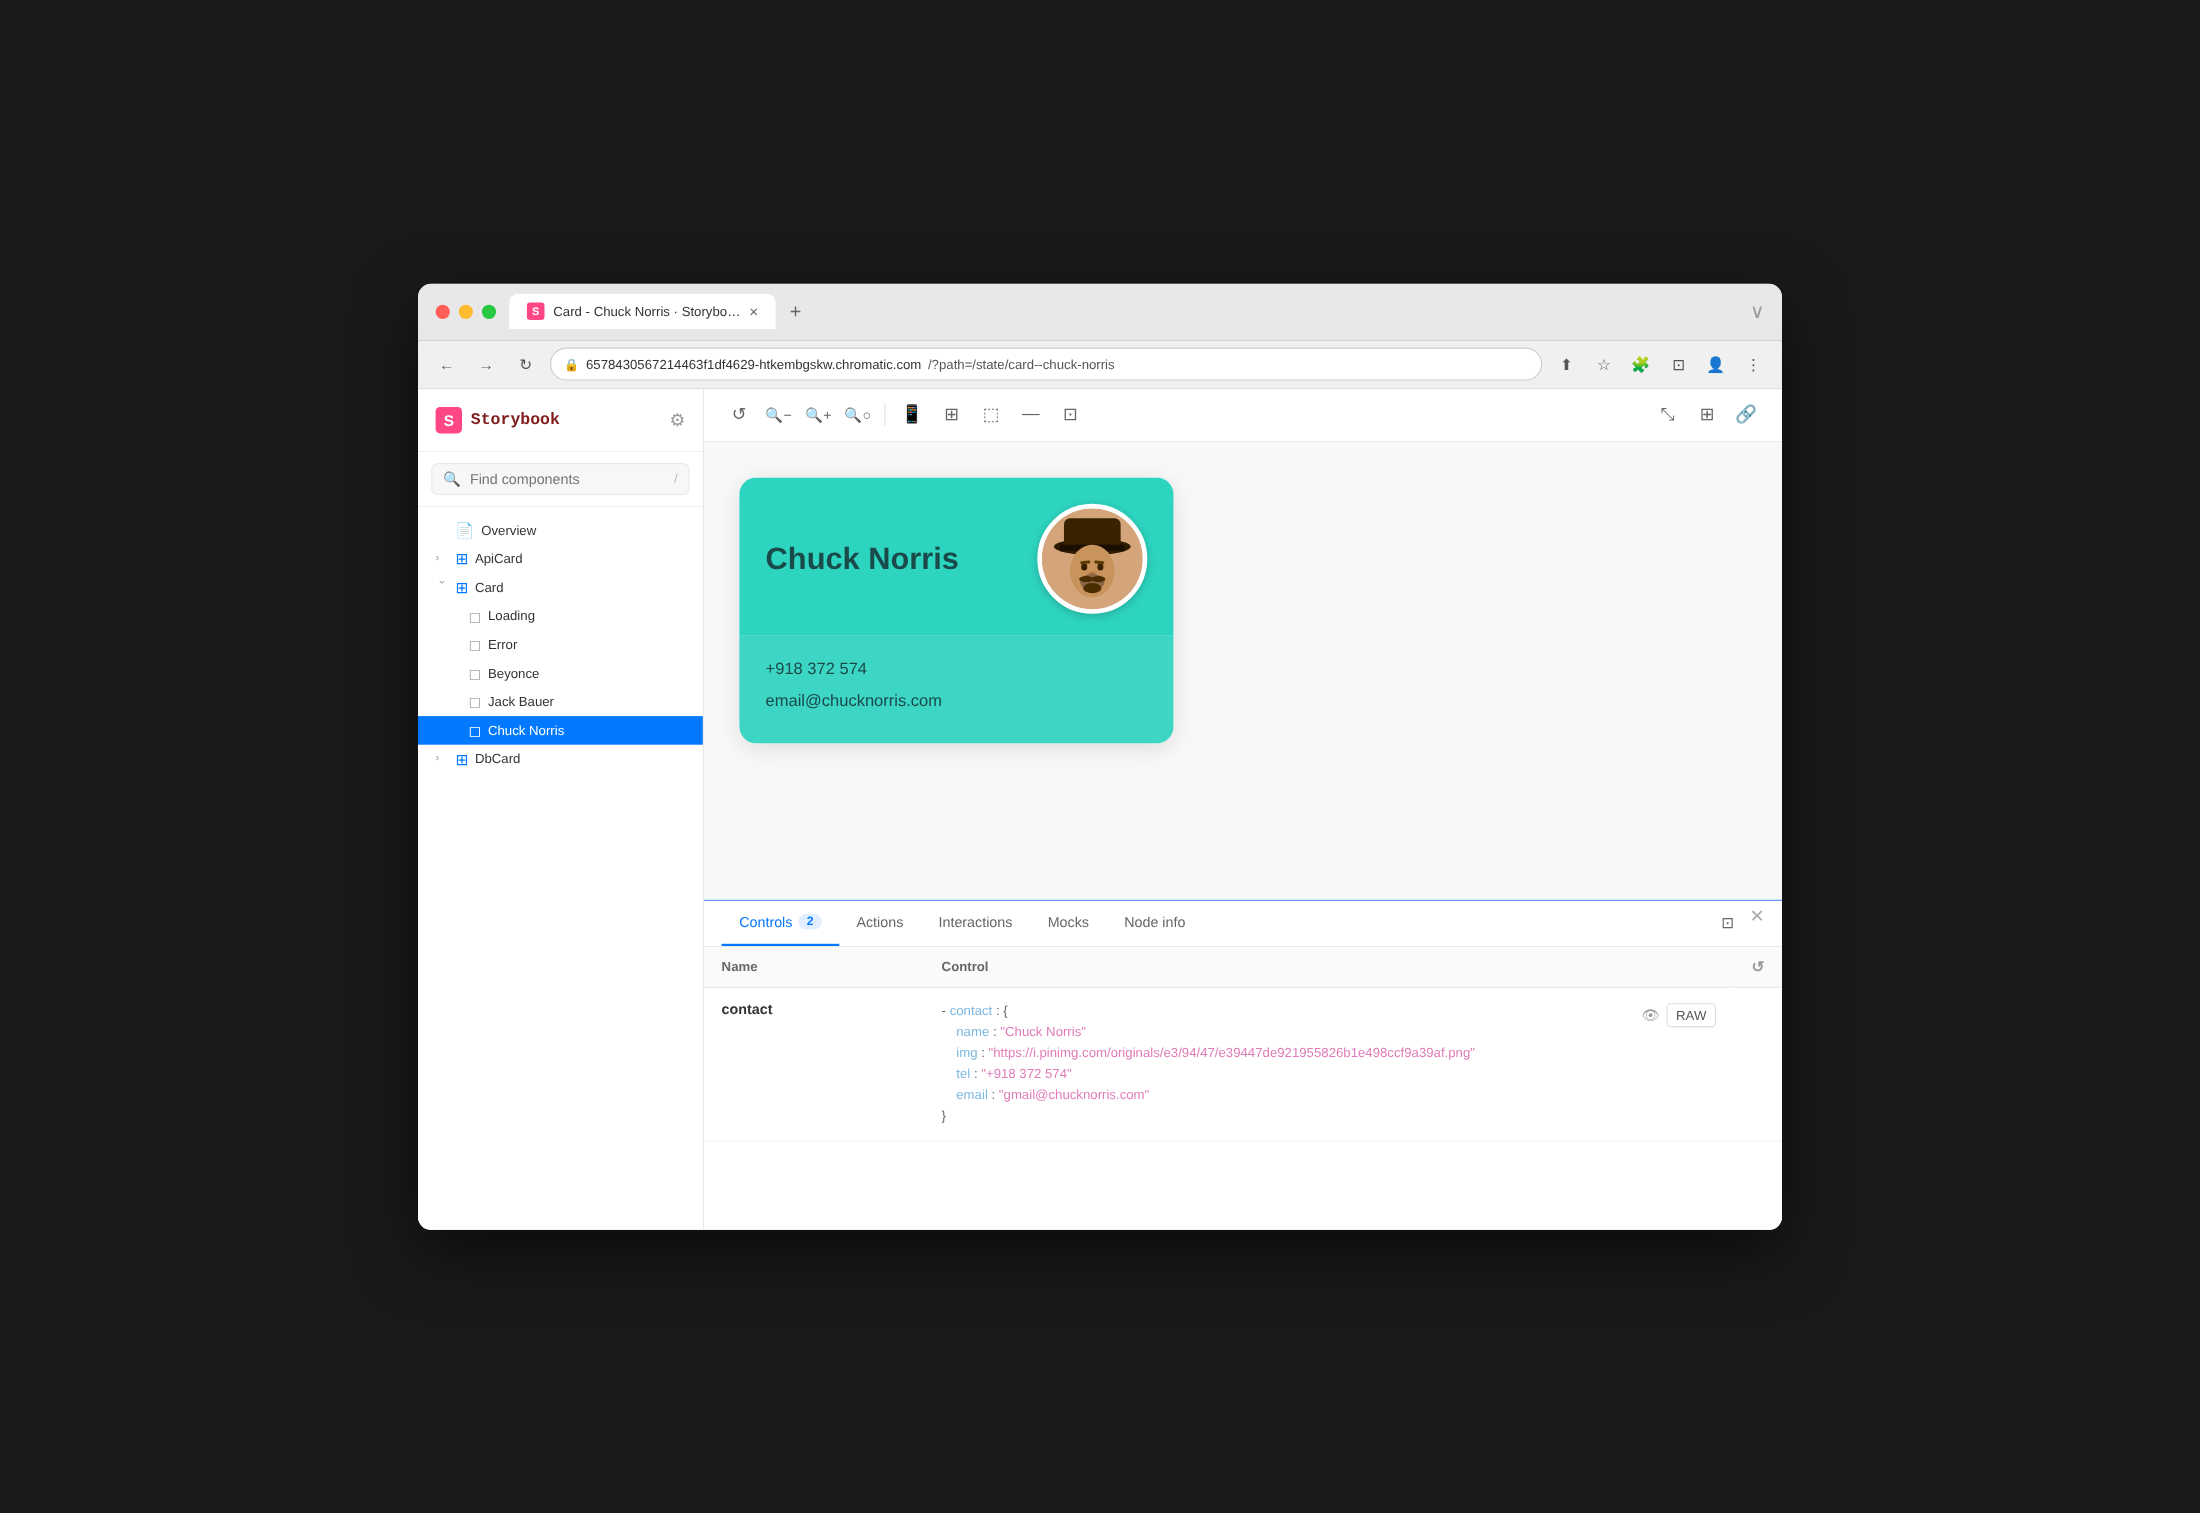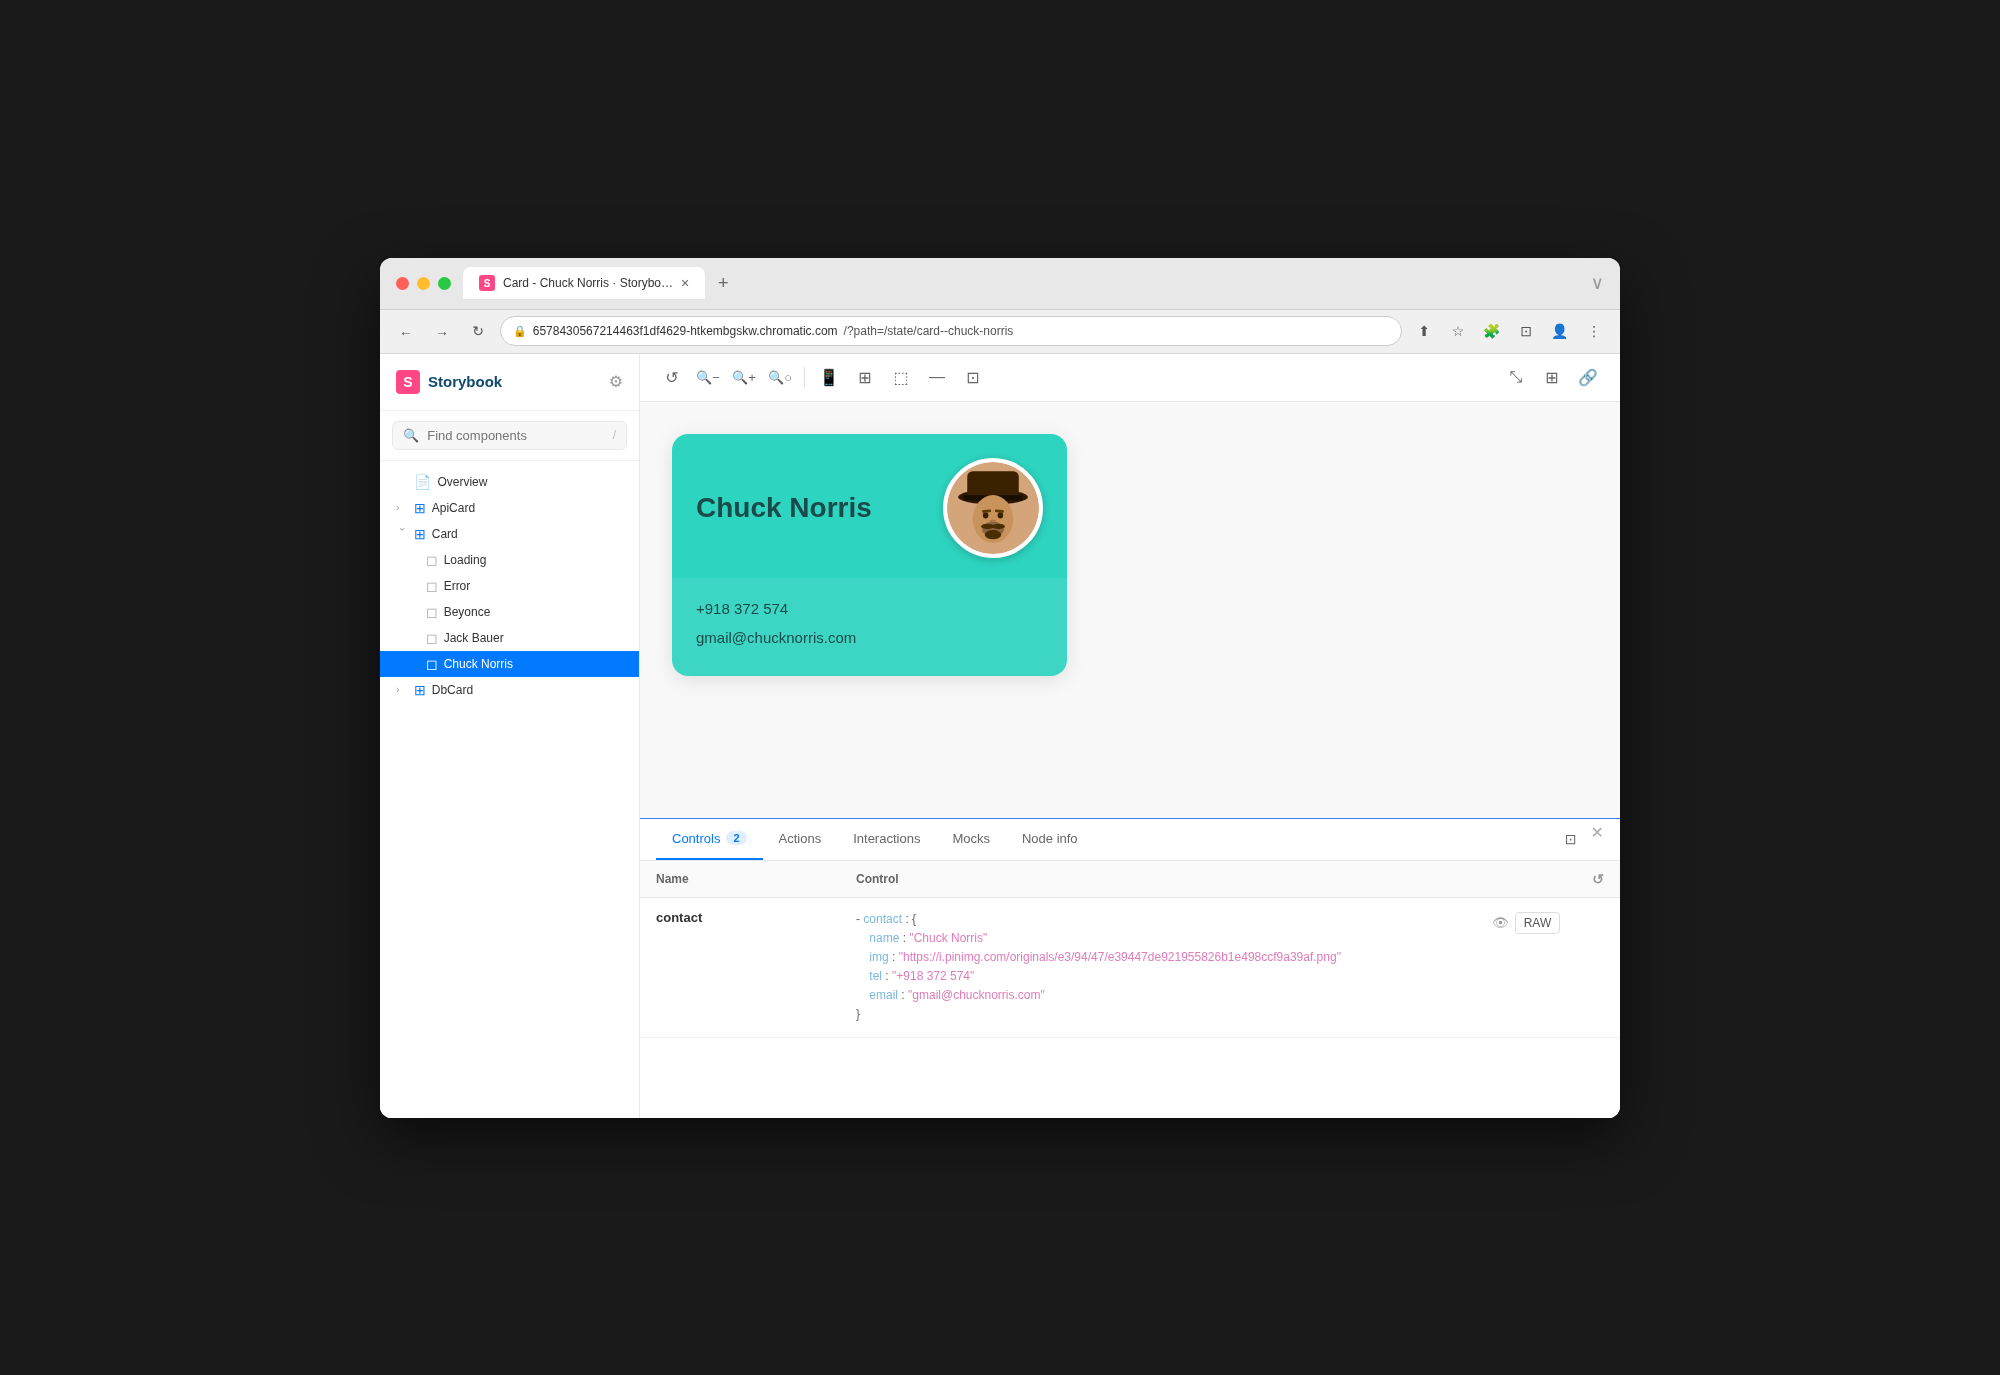--- a/index.html
+++ b/index.html
@@ -177,21 +177,22 @@
       display: flex;
       align-items: center;
       justify-content: center;
       color: white;
       font-weight: bold;
       font-size: 14px;
     }
     .sb-title {
       font-size: 15px;
       font-weight: 700;
-      color: #0c4a6e;
+      color: #7f1d1d;
+      font-family: Liberation Mono, monospace;
     }
     .sidebar-settings {
       color: #999;
       cursor: pointer;
       font-size: 16px;
     }
     .sidebar-search {
       padding: 10px 12px;
       border-bottom: 1px solid #f0f0f0;
     }
@@ -630,21 +631,21 @@
 
                 <ellipse cx="50" cy="79" rx="9" ry="5" fill="#4a2e00"></ellipse>
               </svg>
             </div>
           </div>
           <div class="card-body" style="background:#3dd6c4;">
             <div class="card-info-row">
               <span>+918 372 574</span>
             </div>
             <div class="card-info-row">
-              <span>gmail@chucknorris.com</span>
+              <span>email@chucknorris.com</span>
             </div>
           </div>
         </div>
       </div>
 
       <div class="bottom-panel">
         <div class="panel-tabs">
           <div class="panel-tab active">
             <span>Controls</span>
             <span class="badge">2</span>

